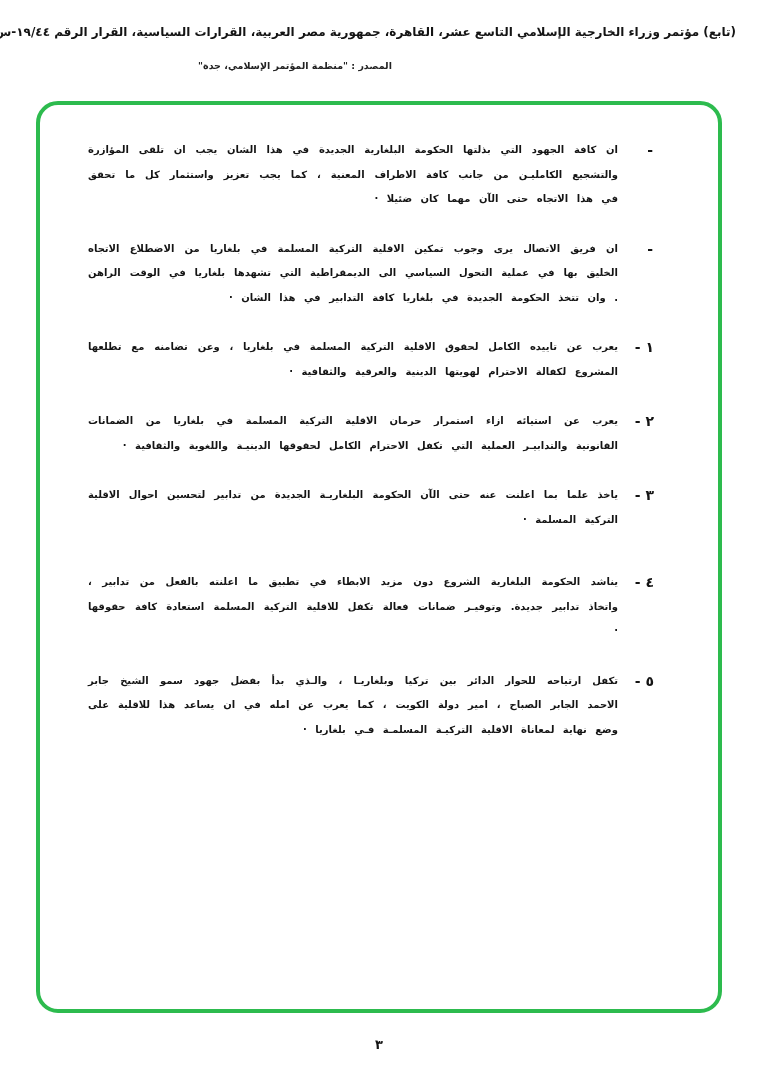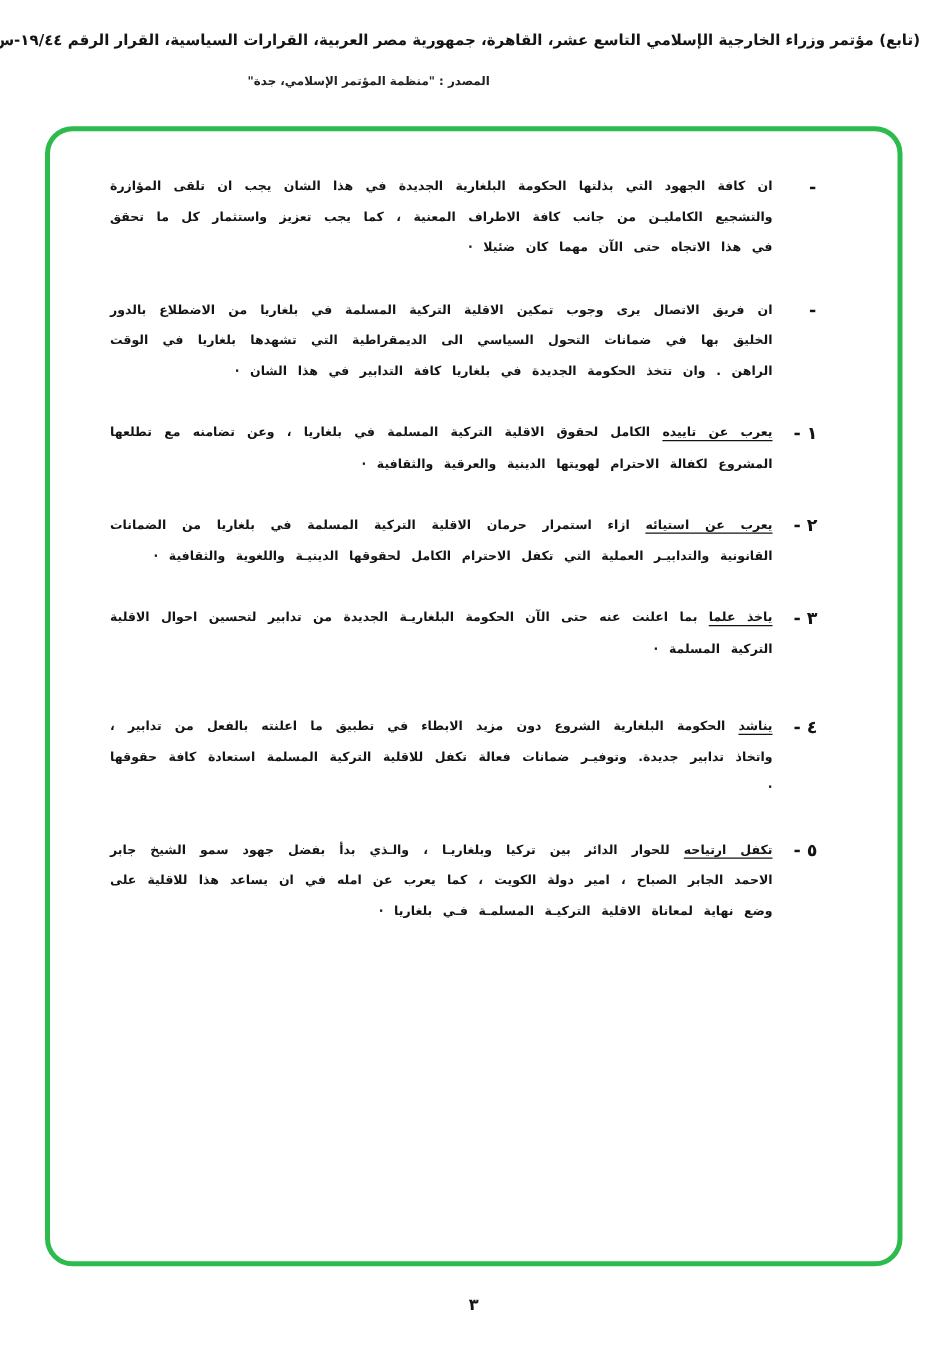--- a/index.html
+++ b/index.html
@@ -44,21 +44,21 @@
     font-weight:bold; font-size:14px; line-height:24.5px;
     letter-spacing:1px;
   }
   .ptext {
     flex:1;
     font-weight:bold; font-size:10px; line-height:24.5px;
     text-align:justify;
     letter-spacing:2px; word-spacing:5px;
   }
   .para.sp-after-lg { margin-bottom:38px; }
-  .lead { text-decoration:underline; text-underline-offset:3px;margin-top:22px; }
+  .lead { text-underline-offset:3px;margin-top:22px; }
   .page-number {
     position:absolute; bottom:26px; left:0; right:0;
     text-align:center; font-size:13px; font-weight:bold;
   }
 </style>
 </head>
 <body>
 
 <div class="page">
 
@@ -69,21 +69,21 @@
 
   <div class="content">
 
     <div class="para">
       <span class="marker">-</span>
       <p class="ptext">ان كافة الجهود التي بذلتها الحكومة البلغارية الجديدة في هذا الشان يجب ان تلقى المؤازرة والتشجيع الكامليـن من جانب كافة الاطراف المعنية ، كما يجب تعزيز واستثمار كل ما تحقق في هذا الاتجاه حتى الآن مهما كان ضئيلا ·</p>
     </div>
 
     <div class="para">
       <span class="marker">-</span>
-      <p class="ptext">ان فريق الاتصال يرى وجوب تمكين الاقلية التركية المسلمة في بلغاريا من الاضطلاع بالدور الخليق بها في ضمانات التحول السياسي الى الديمقراطية التي تشهدها بلغاريا في الوقت الراهن . وان تتخذ الحكومة الجديدة في بلغاريا كافة التدابير في هذا الشان ·</p>
+      <p class="ptext">ان فريق الاتصال يرى وجوب تمكين الاقلية التركية المسلمة في بلغاريا من الاضطلاع الاتجاه الخليق بها في عملية التحول السياسي الى الديمقراطية التي تشهدها بلغاريا في الوقت الراهن . وان تتخذ الحكومة الجديدة في بلغاريا كافة التدابير في هذا الشان ·</p>
     </div>
 
     <div class="para">
       <span class="marker">١ -</span>
       <p class="ptext"><span class="lead">يعرب عن تاييده</span><span> الكامل لحقوق الاقلية التركية المسلمة في بلغاريا ، وعن تضامنه مع تطلعها المشروع لكفالة الاحترام لهويتها الدينية والعرقية والثقافية ·</span></p>
     </div>
 
     <div class="para">
       <span class="marker">٢ -</span>
       <p class="ptext"><span class="lead">يعرب عن استيائه</span><span> ازاء استمرار حرمان الاقلية التركية المسلمة في بلغاريا من الضمانات القانونية والتدابيـر العملية التي تكفل الاحترام الكامل لحقوقها الدينيـة واللغوية والثقافية ·</span></p>

